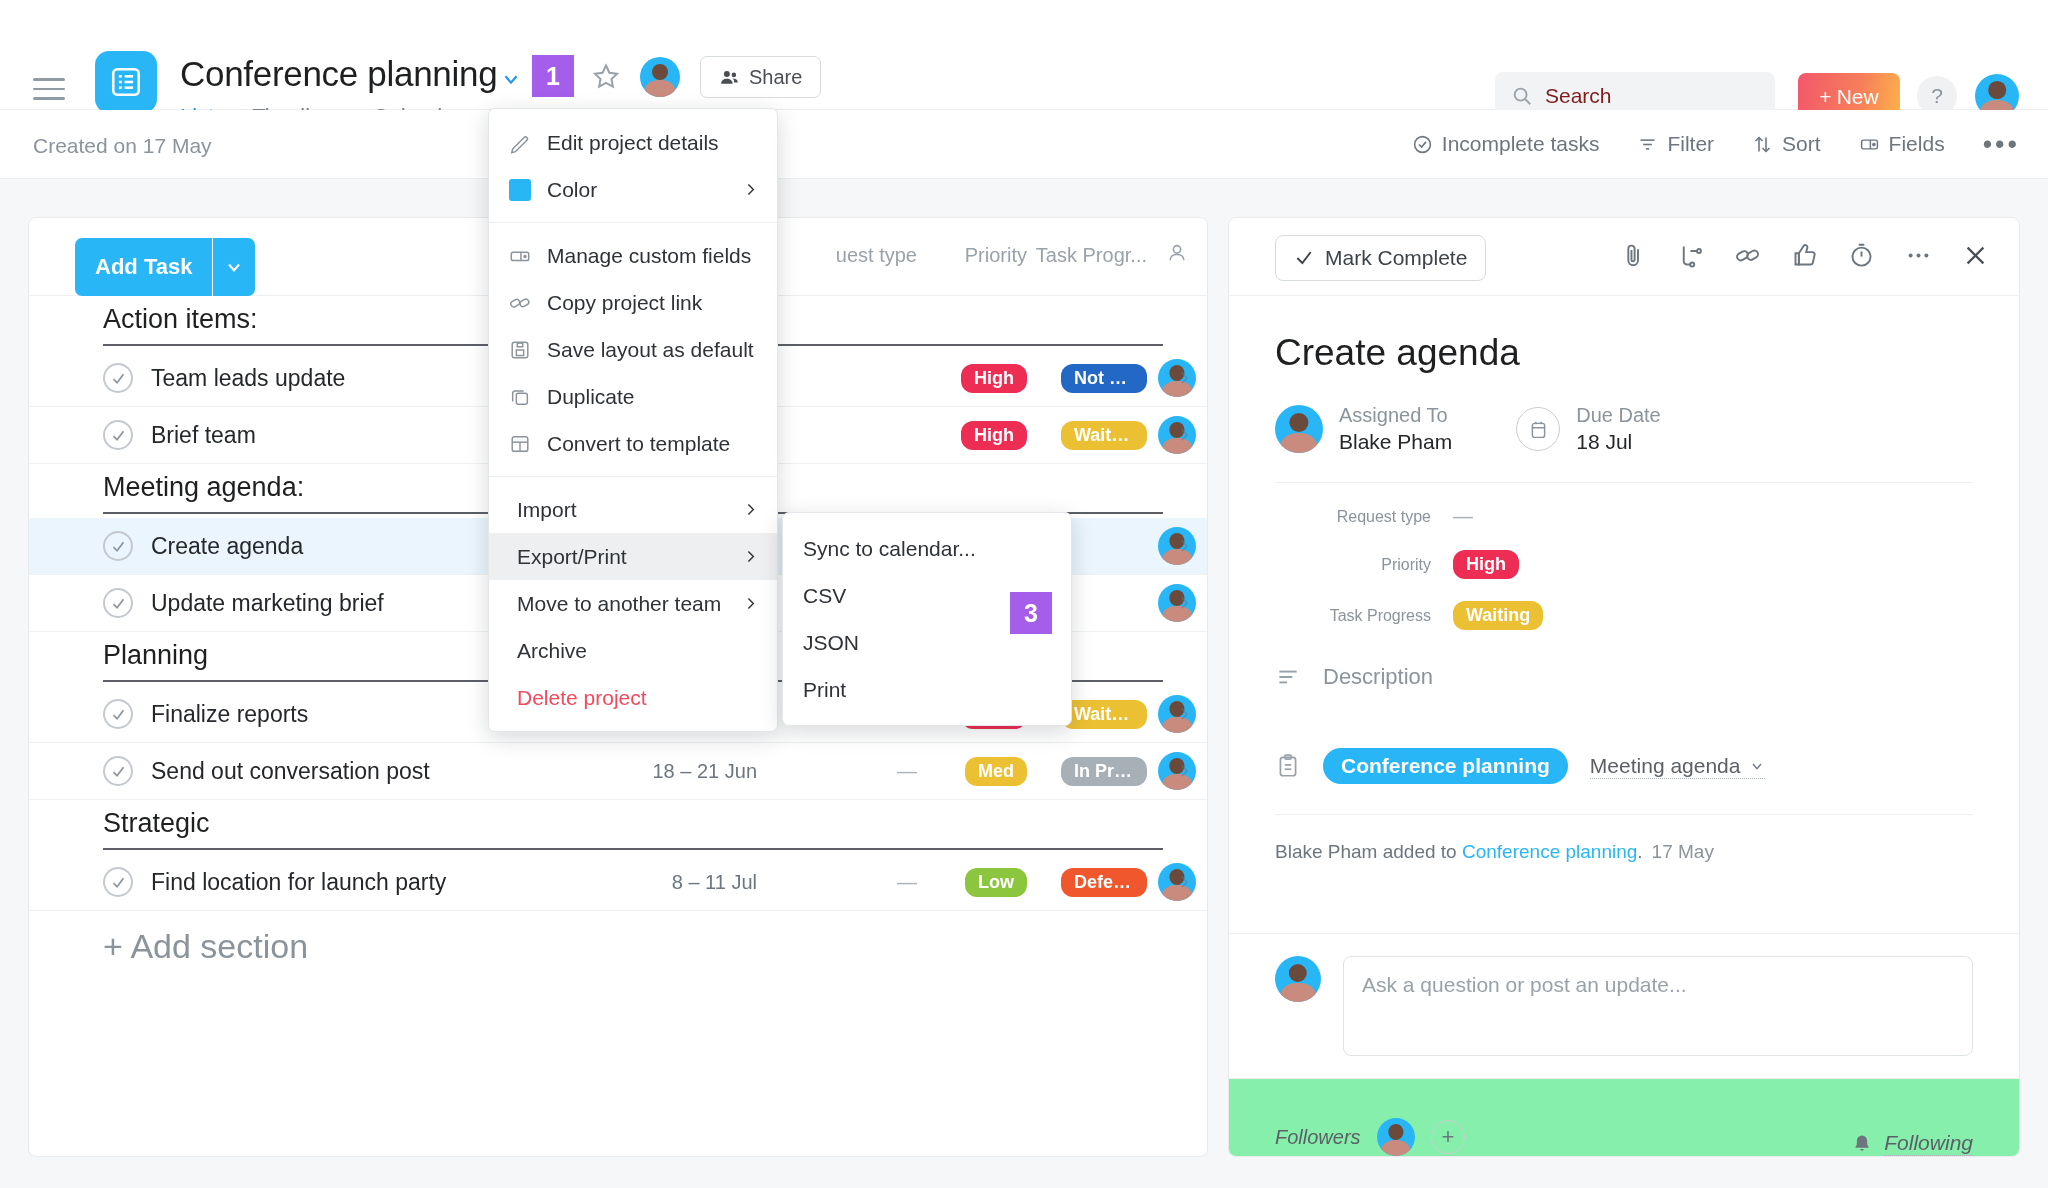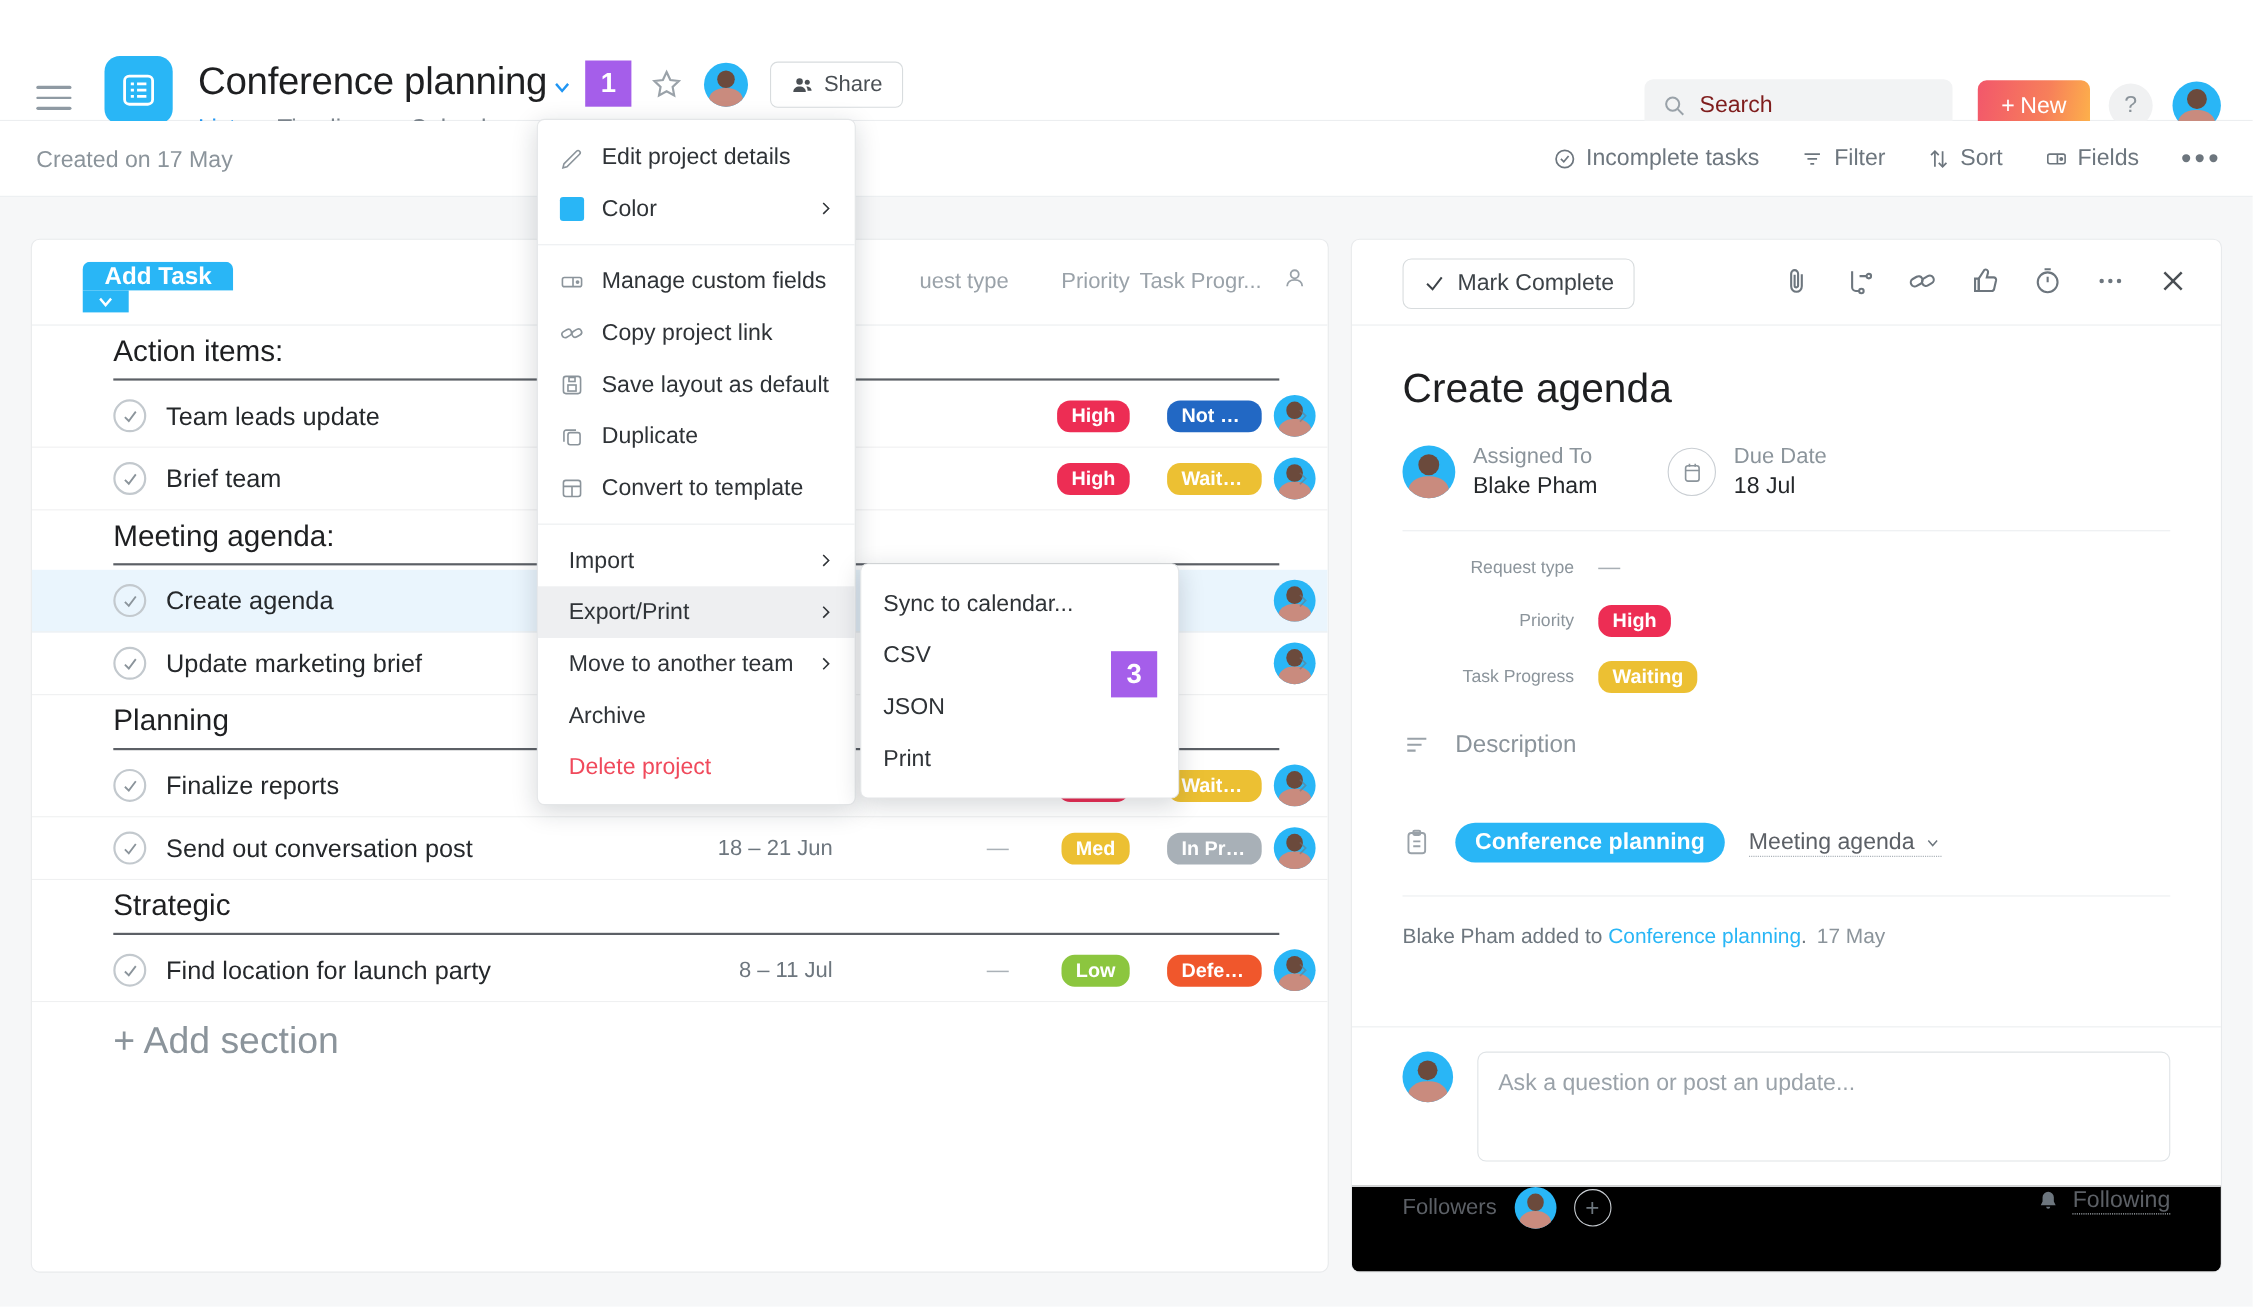--- a/index.html
+++ b/index.html
@@ -51,21 +51,21 @@
   .sb-item { display:flex; align-items:center; gap:9px; font-size:21px; color:#6d767e; cursor:pointer; white-space:nowrap; }
   .sb-item svg { width:21px; height:21px; }
   .dots { letter-spacing:3px; font-size:27px; color:#6d767e; cursor:pointer; line-height:14px; }
 
   
   .body-area { position:absolute; left:0; top:179px; width:2048px; height:1009px; background:#f6f7f8; }
 
   
   .list-card { position:absolute; left:28px; top:38px; width:1180px; height:940px; background:#fff; border:1px solid #e8eaec; border-radius:8px; overflow:hidden; }
   .addtask-row { height:78px; border-bottom:1px solid #eceef0; position:relative; }
-  .add-task { position:absolute; left:46px; top:20px; height:58px; display:flex; border-radius:7px; overflow:hidden; cursor:pointer;flex-direction:column; }
+  .add-task { position:absolute; left:46px; top:20px; height:58px; display:flex; border-radius:7px; overflow:hidden; cursor:pointer; }
   .add-task .main { background:#29b6f6; color:#fff; font-size:22px; font-weight:600; display:flex; align-items:center; padding:0 20px; }
   .add-task .sep { width:1px; background:#fff; opacity:.7; }
   .add-task .arw { background:#29b6f6; width:42px; display:flex; align-items:center; justify-content:center; }
   .add-task .arw svg { width:20px; height:20px; }
 
   .col-headers { position:absolute; right:0; top:24px; width:620px; display:flex; align-items:center; }
   .ch { font-size:20px; color:#9aa2a9; white-space:nowrap; }
   #ch-due { width:170px; text-align:right; }
   #ch-req { width:160px; text-align:right; }
   #ch-pri { width:110px; text-align:right; }
@@ -121,21 +121,21 @@
   .proj-row > svg { width:26px; height:26px; flex:none; }
   .proj-chip { background:#29b6f6; color:#fff; font-size:21px; font-weight:600; border-radius:18px; padding:6px 18px; cursor:pointer; }
   .sec-link { font-size:21px; color:#5c6066; border-bottom:1px dotted #aab1b7; cursor:pointer; display:flex; align-items:center; gap:9px; }
   .sec-link svg { width:16px; height:16px; }
   .activity { margin-top:30px; border-top:1px solid #eceef0; padding-top:26px; }
   .act-line { font-size:19px; color:#6d767e; margin-bottom:10px; }
   .act-line a { color:#29b6f6; text-decoration:none; }
   .act-date { color:#8b949b; margin-left:9px; }
   .comment-area { flex:none; border-top:1px solid #eceef0; padding:22px 46px; display:flex; gap:22px; align-items:flex-start; }
   .comment-box { flex:1; height:100px; border:1px solid #dfe3e6; border-radius:8px; padding:16px 18px; font-size:21px; color:#9aa2a9; cursor:text; }
-  .followers { flex:none; height:78px; border-top:1px solid #eceef0; display:flex; align-items:flex-start; padding:0 46px; justify-content:space-between; background:#000000; }
+  .followers { flex:none; height:78px; border-top:1px solid #eceef0; display:flex; align-items:flex-end; padding:0 46px; justify-content:space-between; background:#86efac;font-style:italic; }
   .fl-left { display:flex; align-items:center; gap:16px; }
   .fl-lab { font-size:20px; color:#5c6066; }
   .plus-btn { width:34px; height:34px; border:1.5px solid #c9ced3; border-radius:50%; display:flex; align-items:center; justify-content:center; color:#6d767e; font-size:22px; cursor:pointer; }
   .following { display:flex; align-items:center; gap:11px; font-size:21px; color:#5c6066; cursor:pointer; }
   .following .txt { border-bottom:1px dotted #aab1b7; }
   .following svg { width:22px; height:22px; }
 
   
   .menu { position:absolute; background:#fff; border:1px solid #e4e6e8; border-radius:7px; box-shadow:0 6px 22px rgba(20,28,40,.17); z-index:60; }
   #menu-main { left:488px; top:108px; width:290px; padding:10px 0; }

